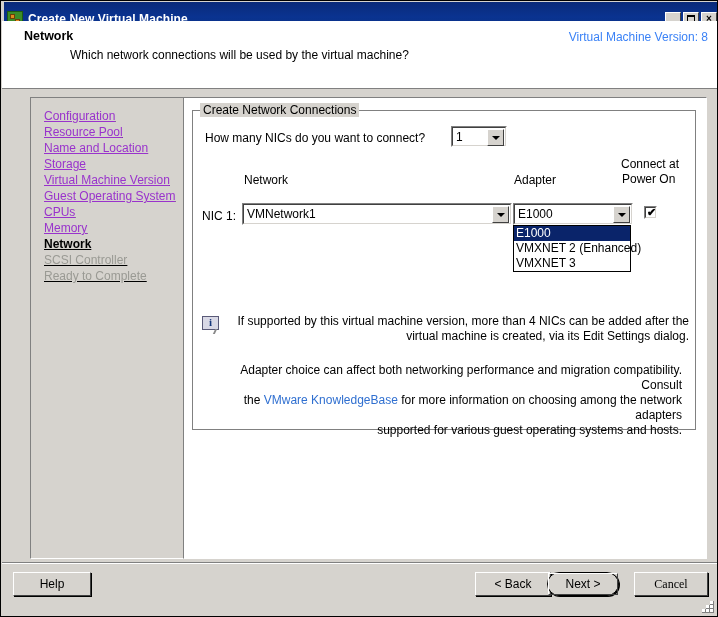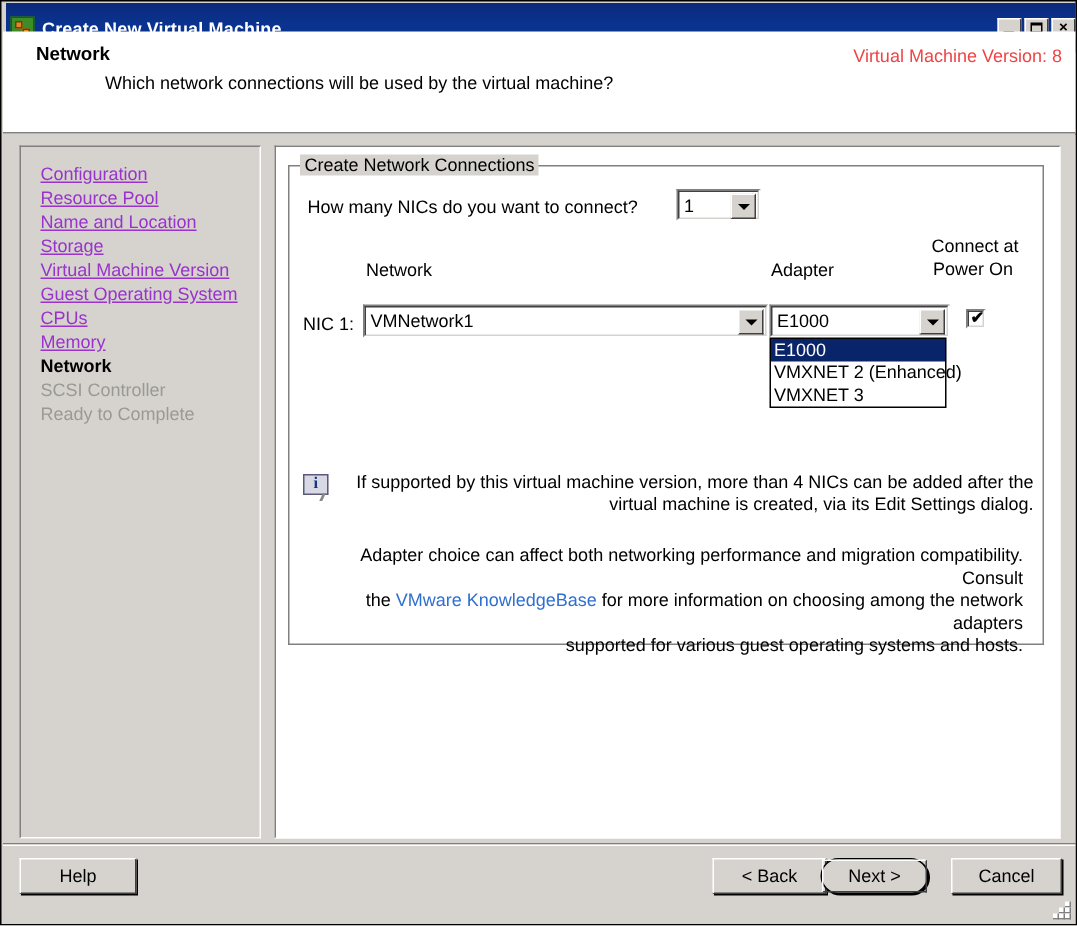--- a/index.html
+++ b/index.html
@@ -130,43 +130,44 @@
     position: absolute;
     left: 44px; top: 27px;
     font-size: 12px;
     color: #000;
     margin-left: 24px;
   }
   #header-version {
     position: absolute;
     right: 10px; top: 9px;
     font-size: 12px;
-    color: #ef4444;
+    color: #3b82f6;
   }
 
   
   #body-area {
     position: absolute;
     left: 1px; top: 89px;
     width: 716px; height: 472px;
     background: #d6d3ce;
   }
 
   
   #sidebar {
     position: absolute;
-    left: 11px; top: 7px;
+    left: 28px; top: 7px;
     width: 161px; height: 462px;
     box-sizing: border-box;
     background: #d6d3ce;
     border-top: 1px solid #808080;
     border-left: 1px solid #808080;
     border-right: 1px solid #ffffff;
     border-bottom: 1px solid #ffffff;
     padding: 10px 0 0 13px;
+    text-decoration: underline;
   }
   .side-item {
     font-size: 12px;
     line-height: 16px;
     margin-bottom: 0px;
     white-space: nowrap;
     cursor: default;
   }
   .side-item.done {
     color: #8a2be2;
@@ -538,21 +539,21 @@
   </div>
 
   <div id="footer-sep"></div>
   <div id="footer">
     <div class="btn" style="left:11px; top:8px; width:78px;">Help</div>
     <div class="btn" style="left:473px; top:8px; width:76px;">&lt; Back</div>
     <div class="btn default" style="left:545px; top:8px; width:72px;border-radius:12px;">
       <span class="inner-face"></span>
       <span style="position:relative; z-index:2;">Next &gt;</span>
     </div>
-    <div class="btn" style="left:632px; top:8px; width:74px;">Cancel</div>
+    <div class="btn" style="left:632px; top:8px; width:74px;font-family:Liberation Serif, serif;">Cancel</div>
     <div id="resize-grip">
       <i style="left:9px; top:1px; width:3px; height:3px;"></i>
       <i style="left:5px; top:5px; width:3px; height:3px;"></i>
       <i style="left:9px; top:5px; width:3px; height:3px;"></i>
       <i style="left:1px; top:9px; width:3px; height:3px;"></i>
       <i style="left:5px; top:9px; width:3px; height:3px;"></i>
       <i style="left:9px; top:9px; width:3px; height:3px;"></i>
     </div>
   </div>
 

